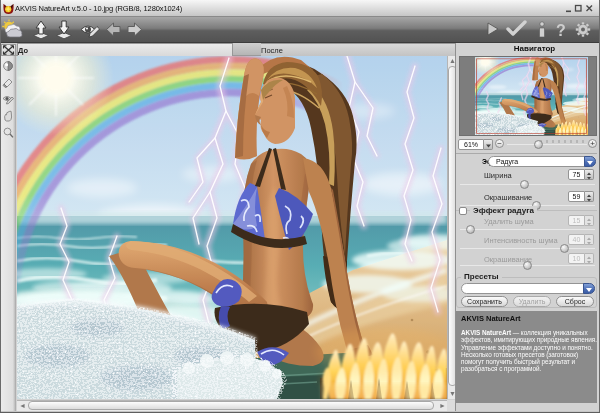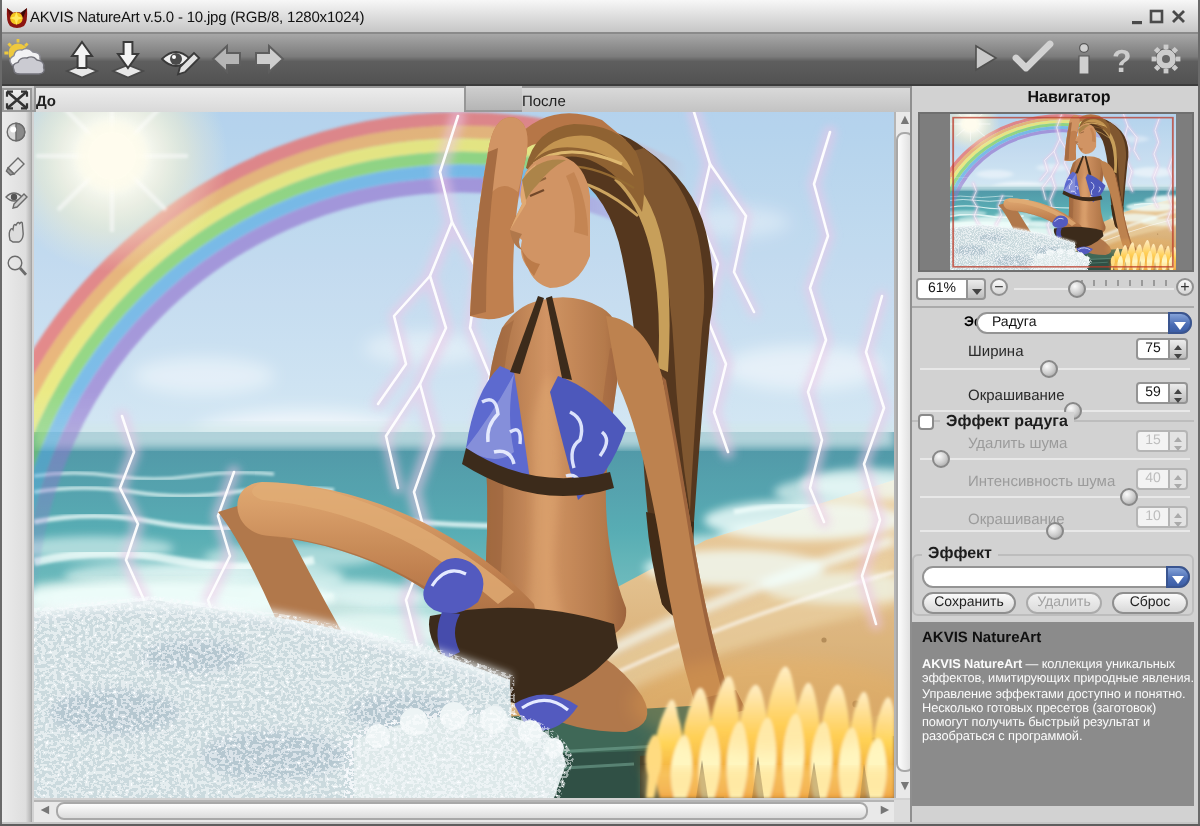--- a/index.html
+++ b/index.html
@@ -600,21 +600,21 @@
 <div class="abs spinval dis" style="left:568px;top:253px;">10</div>
 <div class="abs spinbtn dis" style="left:585px;top:253px;">
     <svg width="8" height="10" viewBox="0 0 8 10">
       <path d="M2 4 L6 4 L4 1.5Z M2 6 L6 6 L4 8.5Z" fill="#aaa"></path>
     </svg>
   </div>
 <div class="abs track" style="left:460px;top:265px;width:135px;background:#b0b0b0;"></div>
 <div class="abs thumb" style="left:523px;top:261px;"></div>
 
 <div class="abs fset" style="left:456px;top:277px;width:141px;height:31px;"></div>
-<div class="abs" style="left:461px;top:272px;font-size:8px;font-weight:bold;color:#1d1d1d;background:#d2d2d2;padding:0 3px;">Эффект</div>
+<div class="abs" style="left:461px;top:272px;font-size:8px;font-weight:bold;color:#1d1d1d;background:#d2d2d2;padding:0 3px;">Пресеты</div>
 <div class="abs drop" style="left:461px;top:283px;width:134px;"></div>
 <div class="abs dropbtn" style="left:583px;top:283px;">
     <svg width="10" height="9" viewBox="0 0 10 9">
       <path d="M2 3 L8 3 L5 7Z" fill="#fff"></path>
     </svg>
   </div>
 <div class="abs pill" style="left:461px;top:296px;width:47px;">Сохранить</div>
 <div class="abs pill dis" style="left:513px;top:296px;width:38px;">Удалить</div>
 <div class="abs pill" style="left:556px;top:296px;width:38px;">Сброс</div>
 

